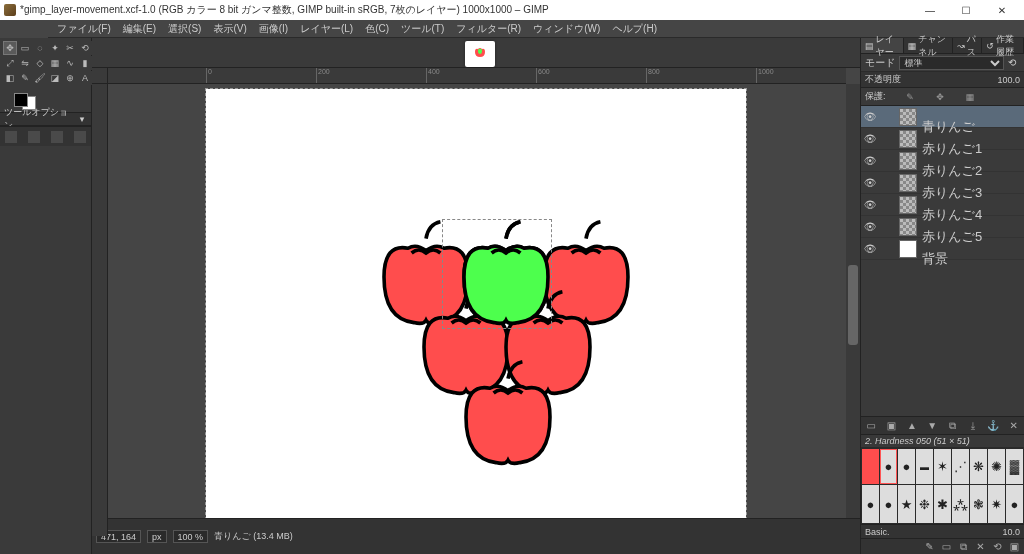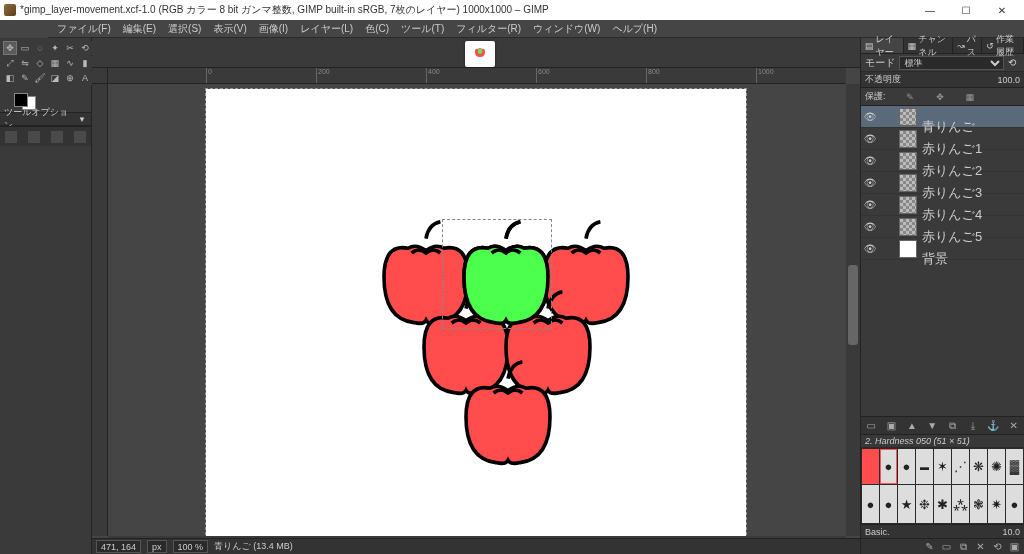--- a/index.html
+++ b/index.html
@@ -34,21 +34,21 @@
 .ruler-h { position: absolute; top: 30px; left: 16px; right: 14px; height: 16px; background: #3a3a3a; border-bottom: 1px solid #222; font-size: 7px; color: #888; overflow: hidden; z-index: 2; }
 .ruler-h .tick { position: absolute; top: 0; height: 16px; border-left: 1px solid #666; padding-left: 1px; }
 .ruler-v { position: absolute; top: 46px; left: 0; bottom: 18px; width: 16px; background: #3a3a3a; border-right: 1px solid #222; z-index: 2; }
 .canvas-scroll { position: absolute; top: 46px; left: 16px; right: 14px; bottom: 18px; background: #454545; overflow: hidden; }
 .scrollbar-v { position: absolute; top: 46px; right: 0; bottom: 18px; width: 14px; background: #3a3a3a; }
 .scrollbar-v .thumb { position: absolute; left: 2px; right: 2px; top: 40%; height: 80px; background: #666; border-radius: 3px; }
 .scrollbar-h { position: absolute; left: 16px; right: 14px; bottom: 4px; height: 14px; background: #3a3a3a; }
 .scrollbar-h .thumb { position: absolute; top: 2px; bottom: 2px; left: 35%; width: 180px; background: #666; border-radius: 3px; }
 .canvas-white { position: absolute; left: 98px; top: 5px; width: 540px; height: 470px; background: #fff; outline: 1px dashed #999; }
 .selection-rect { position: absolute; border: 1px dashed #888; }
-.statusbar { position: absolute; bottom: 0; left: 0; right: 0; height: 16px; background: #333; border-top: 1px solid #222; display: flex; align-items: center; padding: 0 4px; font-size: 9px; gap: 6px; }
+.statusbar { position: absolute; bottom: 0; left: 0; right: 0; height: 36px; background: #333; border-top: 1px solid #222; display: flex; align-items: center; padding: 0 4px; font-size: 9px; gap: 6px; }
 .statusbar .box { background: #2a2a2a; border: 1px solid #555; padding: 0 4px; height: 13px; display: flex; align-items: center; }
 .right-panel { width: 164px; background: #3a3a3a; display: flex; flex-direction: column; border-left: 1px solid #222; }
 .right-tabs { height: 16px; background: #333; display: flex; font-size: 9px; border-bottom: 1px solid #222; }
 .right-tabs .tab { padding: 1px 4px; border-right: 1px solid #222; display: flex; align-items: center; gap: 2px; }
 .right-tabs .tab.active { background: #444; }
 .mode-row { height: 18px; display: flex; align-items: center; padding: 0 4px; gap: 4px; border-bottom: 1px solid #2a2a2a; }
 .mode-row select { background: #2a2a2a; color: #ccc; border: 1px solid #555; font-size: 9px; height: 14px; flex: 1; }
 .opacity-row { height: 16px; display: flex; align-items: center; padding: 0 4px; font-size: 9px; background: #333; border-bottom: 1px solid #222; }
 .opacity-row .val { margin-left: auto; }
 .lock-row { height: 18px; display: flex; align-items: center; padding: 0 4px; gap: 19px; font-size: 9px; border-bottom: 1px solid #222; }

